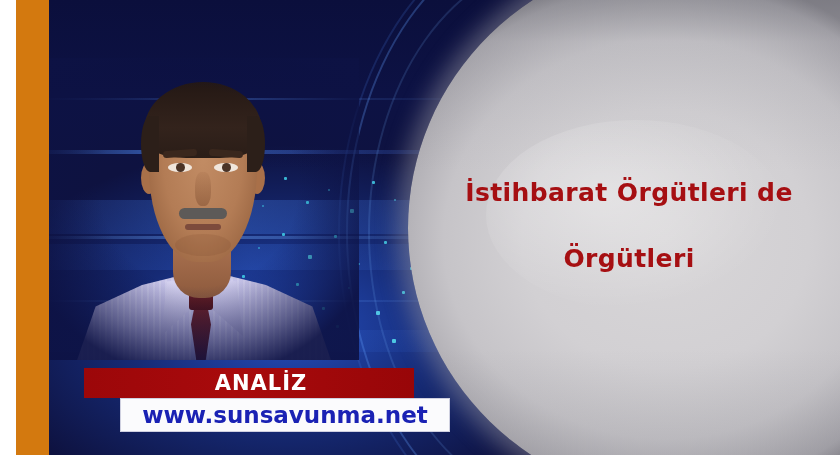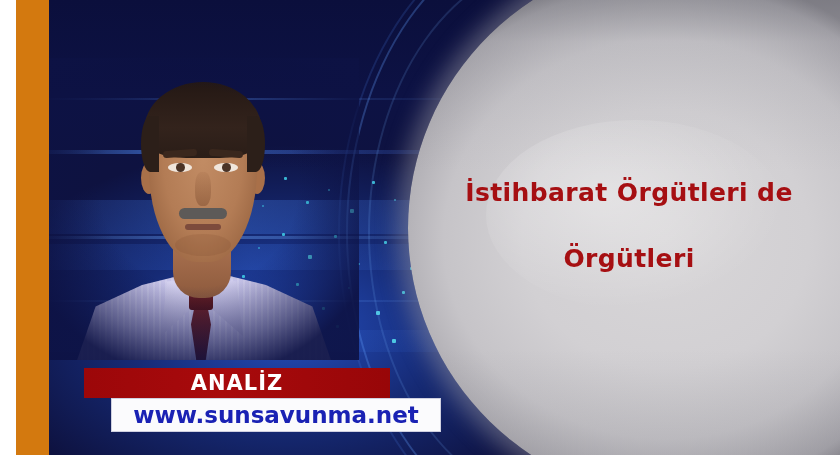--- a/index.html
+++ b/index.html
@@ -136,23 +136,24 @@
     letter-spacing:.2px;
   }
   .bar-analiz{
     position:absolute;left:68px;top:368px;width:306px;height:30px;
     background:linear-gradient(90deg,#9c0709 0%,#a80a0c 45%,#980608 100%);
     color:#ffffff;
     font-family:"DejaVu Sans", sans-serif;
     font-weight:bold;font-size:21px;
     display:flex;align-items:center;justify-content:center;
     letter-spacing:1px;
+    padding-left:24px;
   }
   .bar-url{
-    position:absolute;left:95px;top:398px;width:328px;height:32px;
+    position:absolute;left:104px;top:398px;width:328px;height:32px;
     background:#fbfbfd;
     border:1px solid #cfd0e0;
     color:#1a22b4;
     font-family:"DejaVu Sans", sans-serif;
     font-weight:bold;font-size:23px;
     display:flex;align-items:center;justify-content:center;
     letter-spacing:0px;
   }
 </style>
 </head>

